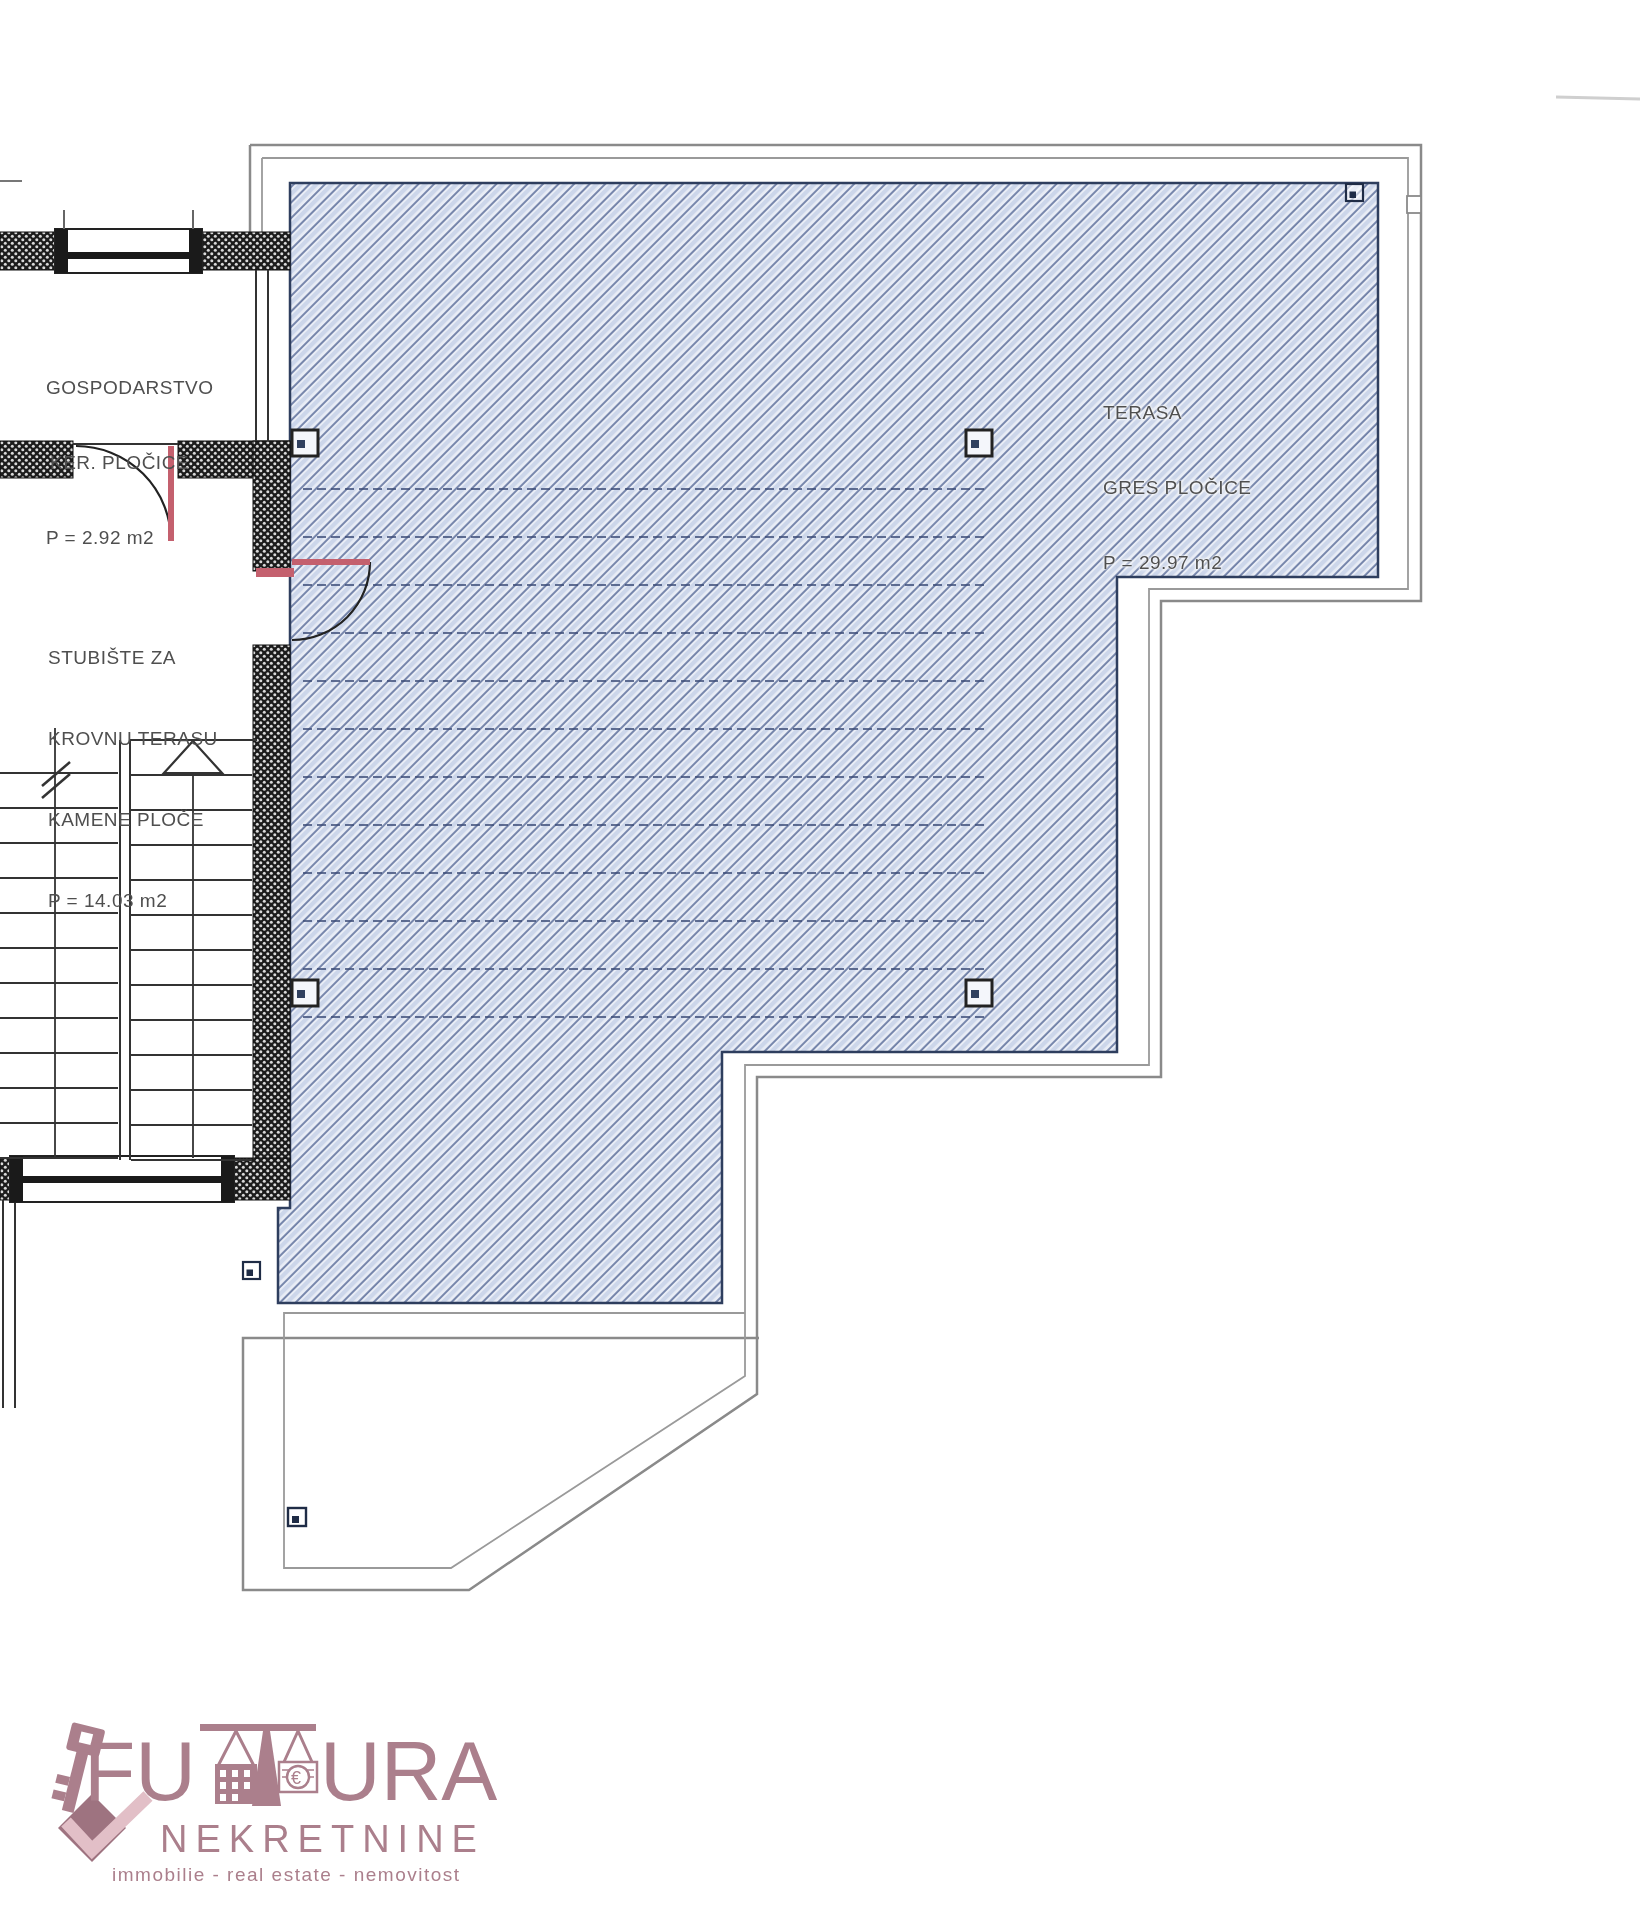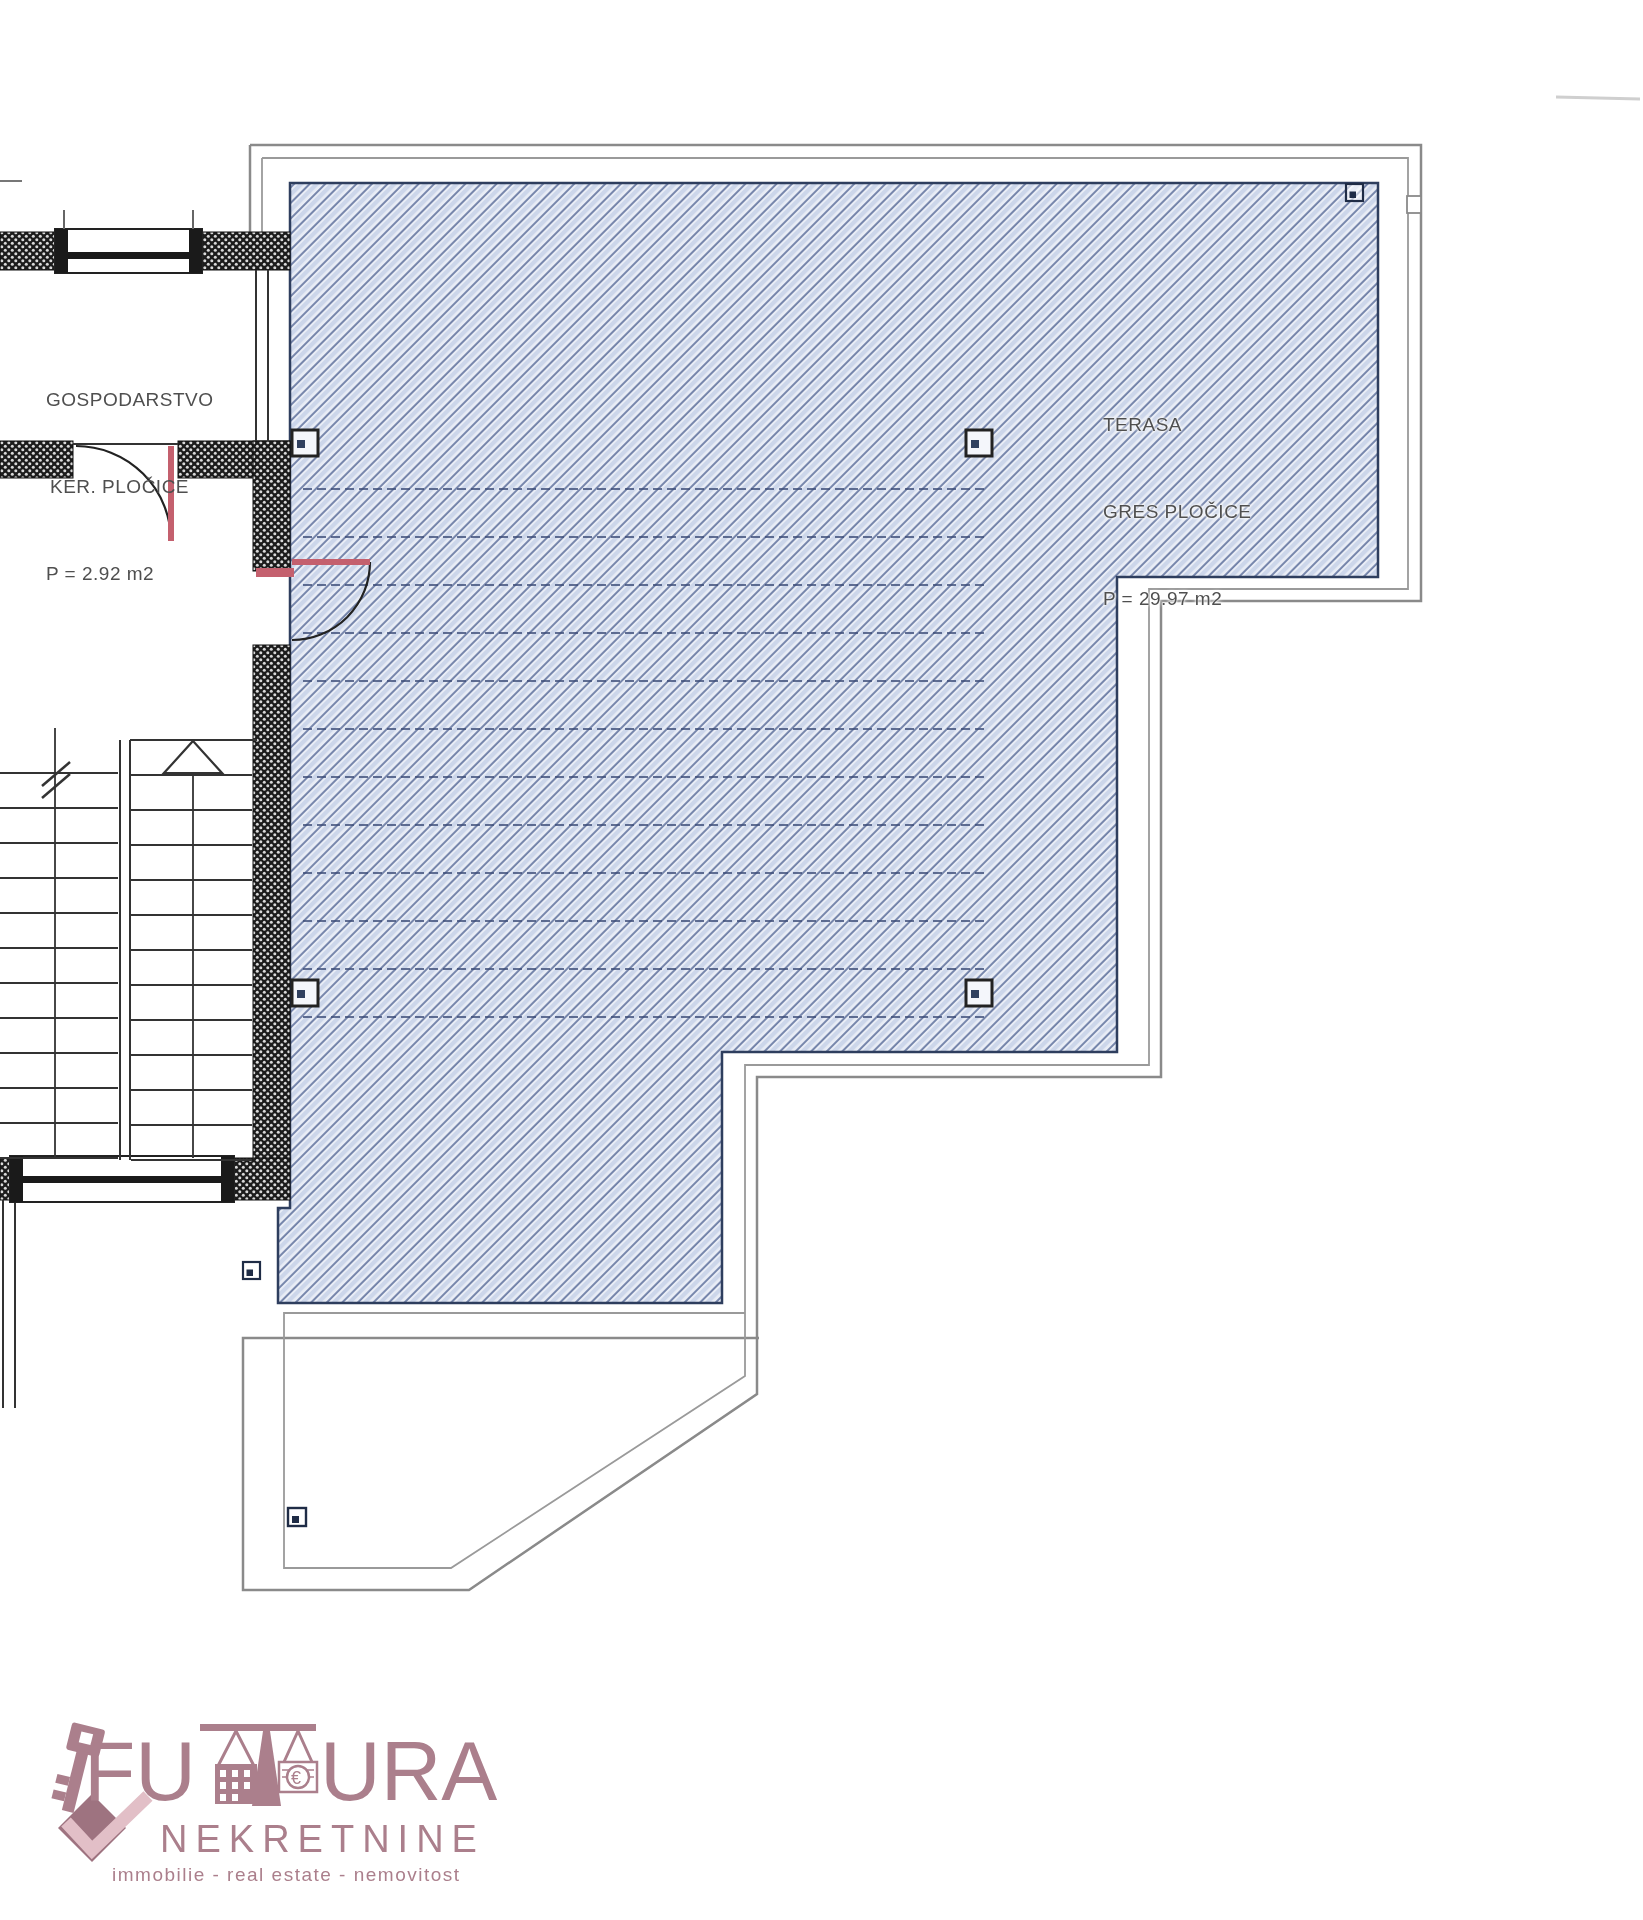--- a/index.html
+++ b/index.html
@@ -2,21 +2,21 @@
 <html><head>
 <meta charset="utf-8">
 <style>
   html,body{margin:0;padding:0;background:#ffffff;}
   .page{position:relative;width:1643px;height:1920px;background:#fff;overflow:hidden;
         font-family:"Liberation Sans",sans-serif;}
   .plan-svg{position:absolute;left:0;top:0;}
   .room-label{position:absolute;color:#4f4f4f;font-size:19px;line-height:25px;
               letter-spacing:.5px;white-space:pre;}
   .room-label.on-hatch{text-shadow:0 0 5px #fff,0 0 3px #fff,0 0 2px #fff;}
-  .lbl-line{display:block;margin-top:12px;}
+  .lbl-line{display:block;}
 </style>
 </head>
 <body>
 
 <div class="page">
 
 <svg class="plan-svg" id="plan-svg" width="1643" height="1920" viewBox="0 0 1643 1920">
   <defs>
     <pattern id="hatch" width="11" height="11" patternUnits="userSpaceOnUse" patternTransform="rotate(45)">
       <rect width="11" height="11" fill="#e9edf6"></rect>
@@ -218,20 +218,26 @@
     <text x="72" y="181" font-size="19" letter-spacing="1.5" fill="#ab7f8c" font-family="Liberation Sans, sans-serif">immobilie - real estate - nemovitost</text>
   </g>
 </svg>
 
 <div class="room-label" style="left:46px;top:325px;">
   <span class="lbl-line">GOSPODARSTVO</span>
   <span class="lbl-line" style="padding-left:4px;">KER. PLOČICE</span>
   <span class="lbl-line">P = 2.92 m2</span>
 </div>
 
+<div class="room-label" style="left:48px;top:590px;line-height:27px;">
+  <span class="lbl-line">STUBIŠTE ZA</span>
+  <span class="lbl-line">KROVNU TERASU</span>
+  <span class="lbl-line">KAMENE PLOČE</span>
+  <span class="lbl-line">P = 14.03 m2</span>
+</div>
 
 <div class="room-label on-hatch" style="left:1103px;top:350px;">
   <span class="lbl-line">TERASA</span>
   <span class="lbl-line">GRES PLOČICE</span>
   <span class="lbl-line">P = 29.97 m2</span>
 </div>
 
 </div>
 
 </body></html>

